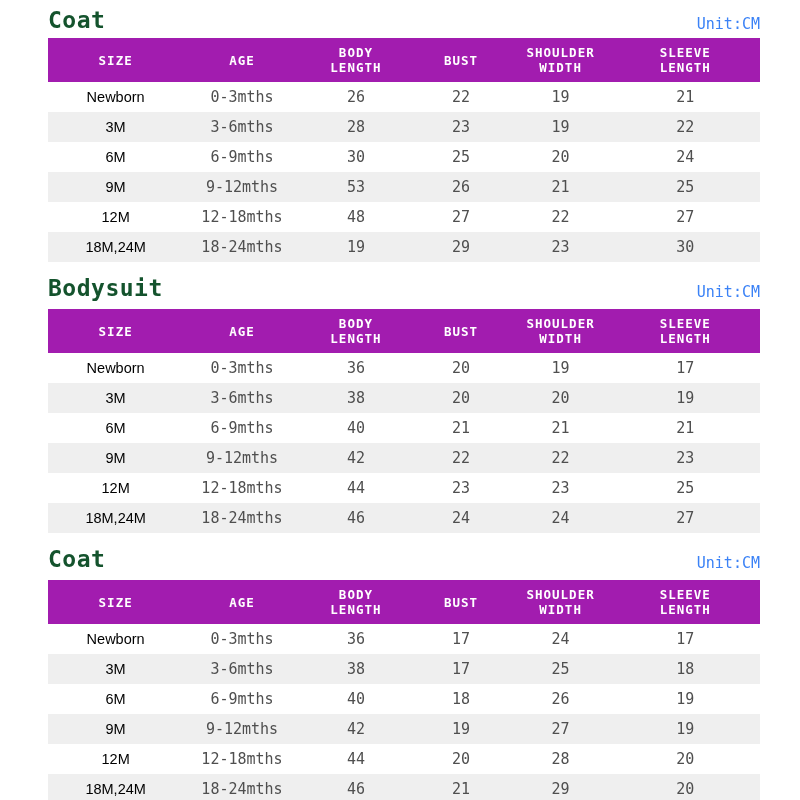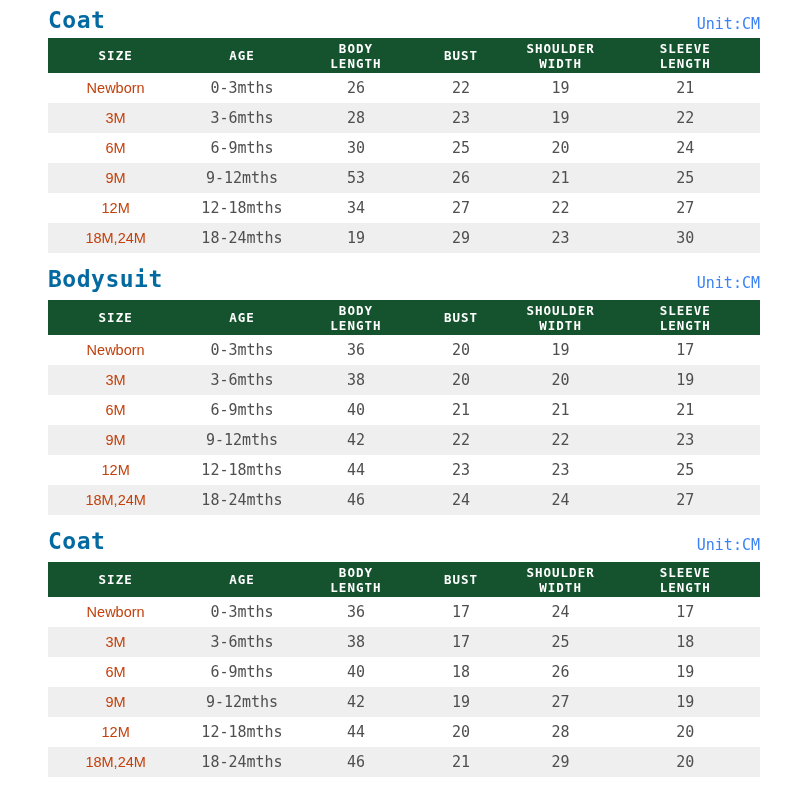--- a/index.html
+++ b/index.html
@@ -13,48 +13,48 @@
   .page { padding: 4px 40px 0 48px; }
   .section-head {
     display: flex; justify-content: space-between; align-items: flex-end;
     height: 30px; margin: 0 0 4px 0;
   }
   .chart + .chart .section-head { margin-top: 10px; margin-bottom: 7px; }
   .title {
     margin: 0;
     font-family: "DejaVu Sans Mono", monospace;
     font-weight: 700; font-size: 23px; line-height: 28px;
-    color: #0369a1; letter-spacing: 0.5px;
+    color: #14532d; letter-spacing: 0.5px;
   }
   .unit {
     font-family: "DejaVu Sans Mono", monospace;
     font-size: 15px; line-height: 20px; color: #3b82f6;
   }
   table {
     width: 712px; border-collapse: collapse; table-layout: fixed;
     border: none;
   }
   thead th {
-    background: #14532d; color: #ffffff;
+    background: #a21caf; color: #ffffff;
     font-family: "DejaVu Sans Mono", monospace;
     font-weight: 700; font-size: 12.5px; line-height: 15px;
     letter-spacing: 1px;
     white-space: pre-line;
-    height: 35px; padding: 0;
+    height: 44px; padding: 0;
     text-align: center; vertical-align: middle;
   }
   tbody td {
     height: 30px; padding: 0;
     text-align: center; vertical-align: middle;
     font-family: "DejaVu Sans Mono", monospace;
     font-size: 15px; color: #4f4f4f;
   }
   tbody td:first-child {
     font-family: "Liberation Sans", sans-serif;
-    font-size: 14.5px; color: #c2410c;
+    font-size: 14.5px; color: #000000;
   }
   tbody tr:nth-child(even) { background: #efefef; }
   col.c1 { width: 19%; }  col.c2 { width: 16.5%; }
   col.c3 { width: 15.5%; } col.c4 { width: 14%; }
   col.c5 { width: 14%; }  col.c6 { width: 21%; }
 </style>
 </head>
 <body>
 
 <main class="page">
@@ -115,21 +115,21 @@
             <td>9M</td>
             <td>9-12mths</td>
             <td>53</td>
             <td>26</td>
             <td>21</td>
             <td>25</td>
           </tr>
           <tr>
             <td>12M</td>
             <td>12-18mths</td>
-            <td>34</td>
+            <td>48</td>
             <td>27</td>
             <td>22</td>
             <td>27</td>
           </tr>
           <tr>
             <td>18M,24M</td>
             <td>18-24mths</td>
             <td>19</td>
             <td>29</td>
             <td>23</td>

